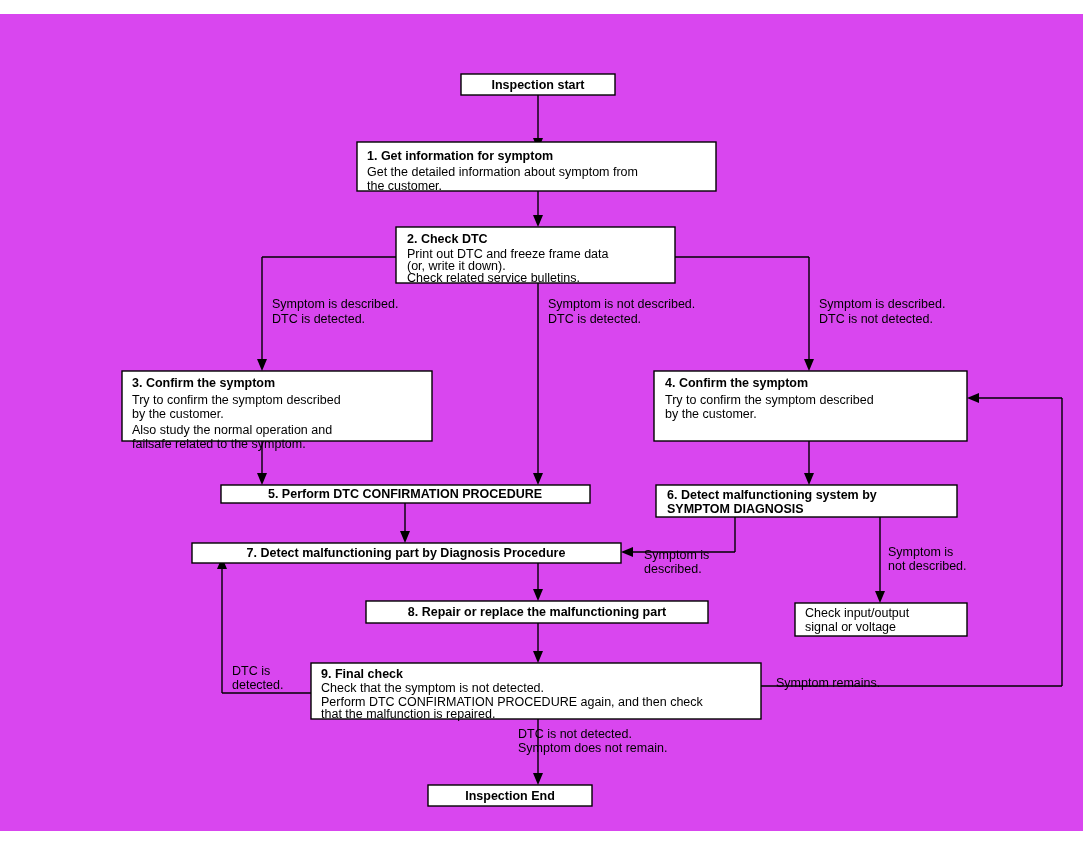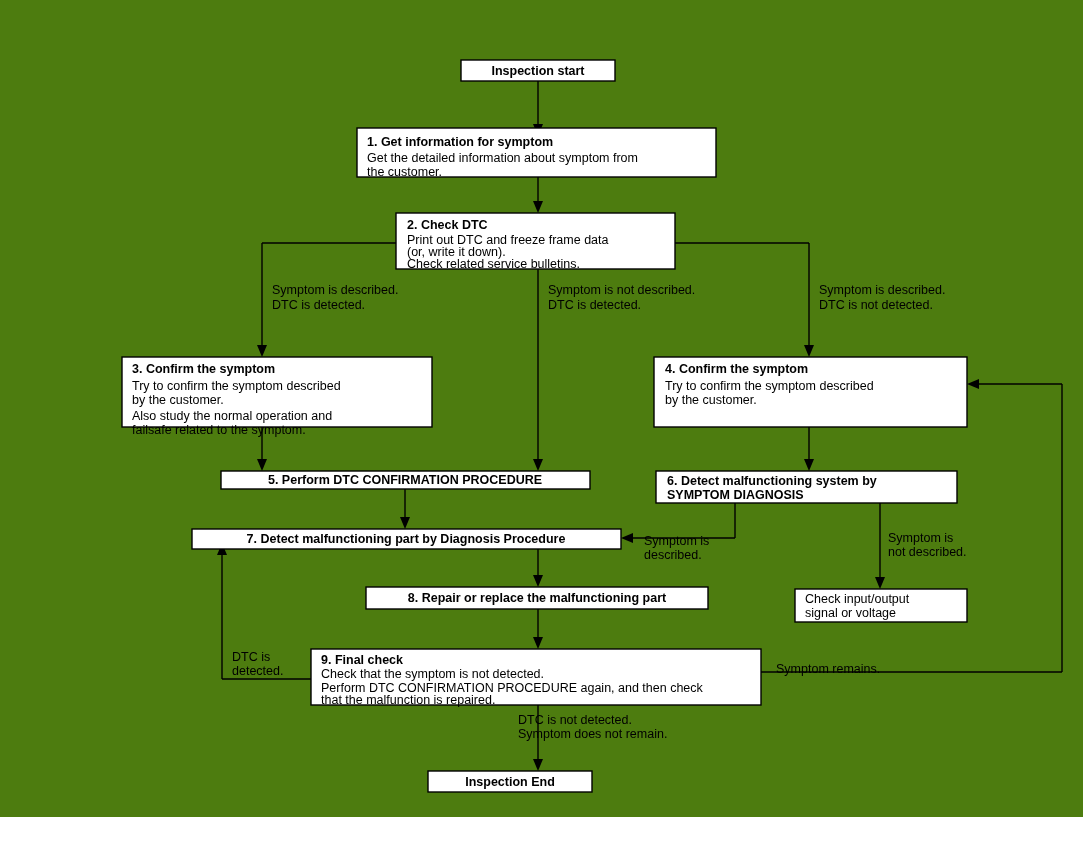--- a/index.html
+++ b/index.html
@@ -8,22 +8,23 @@
     background: #ffffff;
   }
   body {
     font-family: "Liberation Sans", sans-serif;
     -webkit-font-smoothing: antialiased;
   }
   #canvas {
     position: relative;
     width: 1083px;
     height: 817px;
-    background: #4d7c0f;
+    background: #d946ef;
     overflow: hidden;
+    margin-top: 14px;
   }
   svg.flow {
     position: absolute;
     top: 0;
     left: 0;
     width: 1083px;
     height: 841px;
   }
   .node-rect {
     fill: #ffffff;

